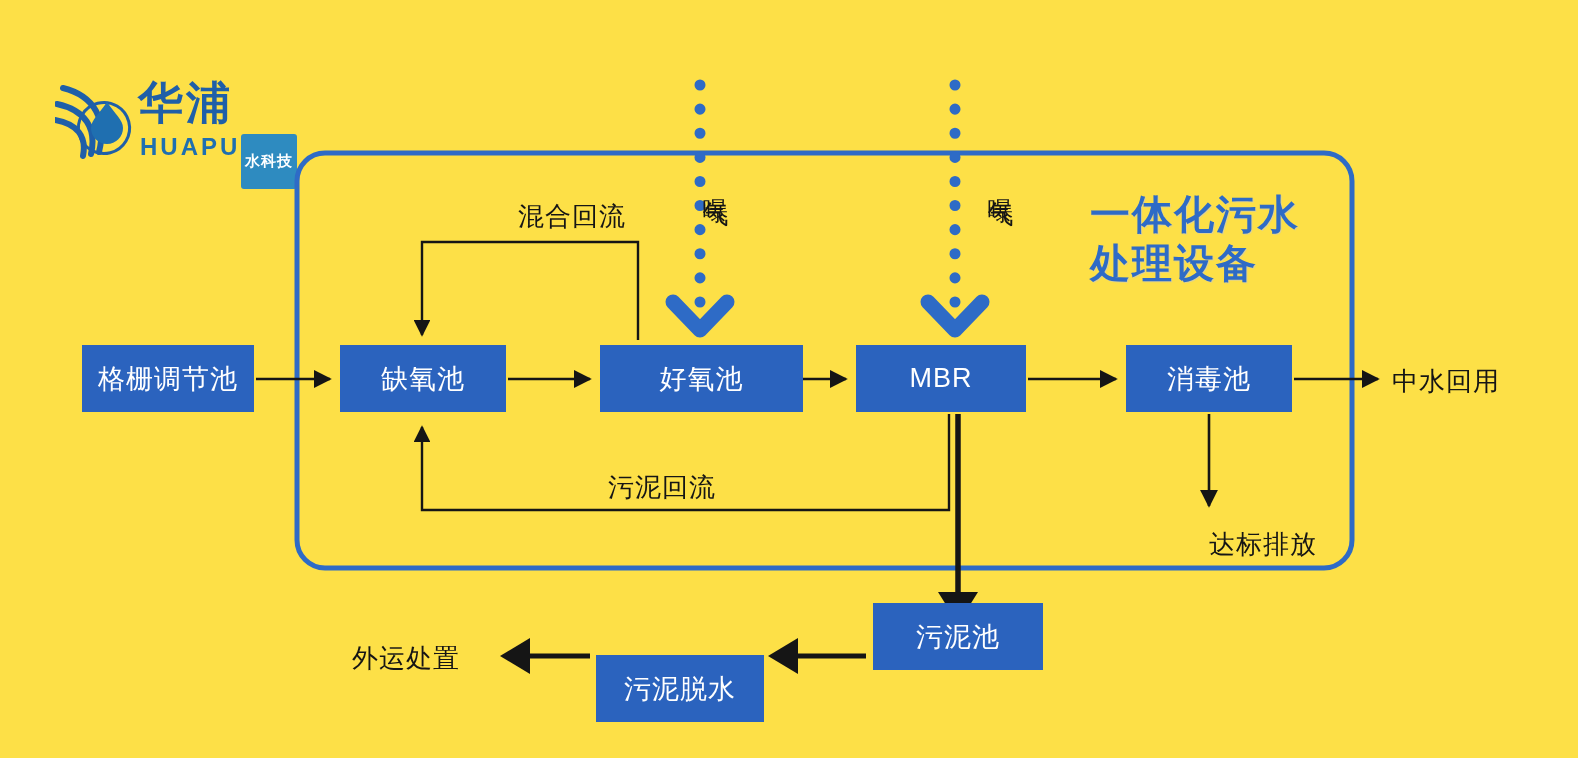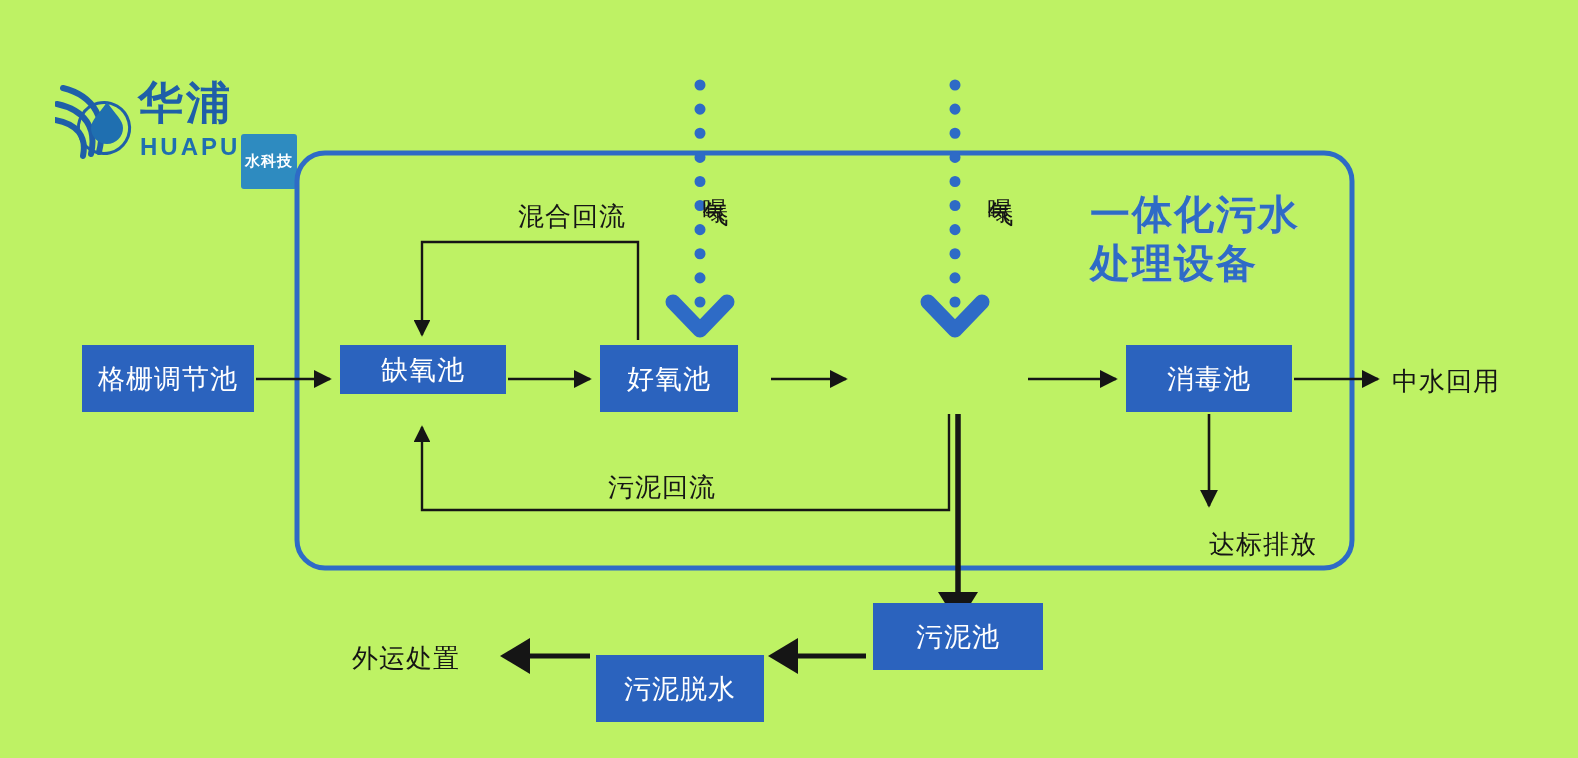--- a/index.html
+++ b/index.html
@@ -7,21 +7,21 @@
     padding: 0;
     background: #ffffff;
   }
   body {
     font-family: "Liberation Sans", "DejaVu Sans", sans-serif;
   }
   #canvas {
     position: relative;
     width: 1578px;
     height: 758px;
-    background: #bef264;
+    background: #fde047;
     overflow: hidden;
   }
   svg.layer {
     position: absolute;
     left: 0;
     top: 0;
     width: 1578px;
     height: 758px;
     pointer-events: none;
   }
@@ -161,28 +161,31 @@
     <path d="M673,302 L700,330 L727,302" fill="none" stroke="#2E6BC6" stroke-width="15" stroke-linecap="round" stroke-linejoin="round"></path>
 
     <line x1="955" y1="85" x2="955" y2="304" stroke="#2E6BC6" stroke-width="11" stroke-linecap="round" stroke-dasharray="0.1 24"></line>
     <path d="M928,302 L955,330 L982,302" fill="none" stroke="#2E6BC6" stroke-width="15" stroke-linecap="round" stroke-linejoin="round"></path>
   </svg>
 
   <div class="pbox" style="left:82px; top:345px; width:172px; height:67px;">
     <span>格栅调节池</span>
   </div>
 
-  <div class="pbox" style="left:340px; top:345px; width:166px; height:49px;justify-content:center;">
+  <div class="pbox" style="left:340px; top:345px; width:166px; height:67px;justify-content:center;">
     <span>缺氧池</span>
   </div>
 
-  <div class="pbox" style="left:600px; top:345px; width:138px; height:67px;">
+  <div class="pbox" style="left:600px; top:345px; width:203px; height:67px;">
     <span>好氧池</span>
   </div>
 
+  <div class="pbox" style="left:856px; top:345px; width:170px; height:67px;">
+    <span>MBR</span>
+  </div>
 
   <div class="pbox" style="left:1126px; top:345px; width:166px; height:67px;">
     <span>消毒池</span>
   </div>
 
   <div class="pbox" style="left:873px; top:603px; width:170px; height:67px;">
     <span>污泥池</span>
   </div>
 
   <div class="pbox" style="left:596px; top:623px; width:168px; height:67px;margin-top:32px;">

